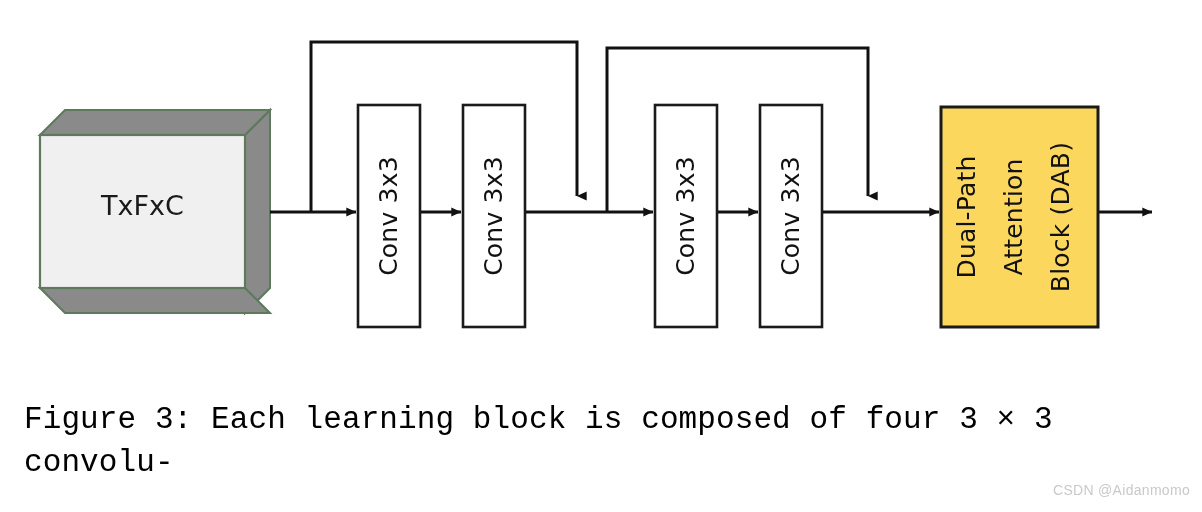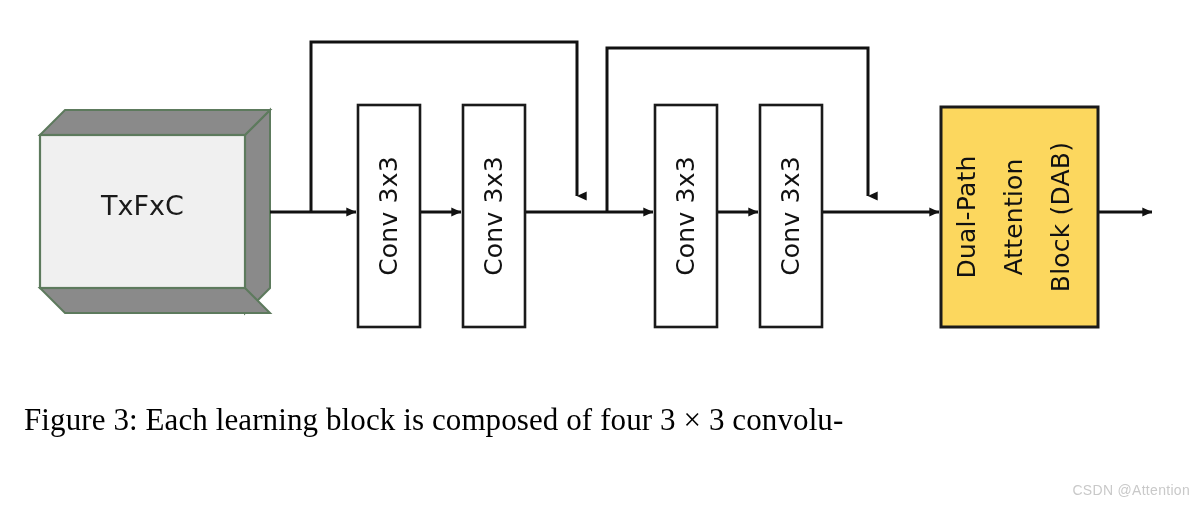--- a/index.html
+++ b/index.html
@@ -67,21 +67,21 @@
     font-size: 27px;
     color: #1a1a1a;
   }
 
   
   #caption {
     position: absolute;
     left: 24px;
     top: 398px;
     width: 1140px;
-    font-family: Liberation Serif, serif;
+    font-family: Liberation Mono, monospace;
     font-size: 31px;
     line-height: 43px;
     color: #000000;
     letter-spacing: 0.1px;
   }
   #caption .cap-line { display: block; }
 
   
   #watermark {
     position: absolute;
@@ -158,15 +158,15 @@
   <div class="vlabel conv-label" style="left:681px; top:201px;">Conv 3x3</div>
 
   <div class="vlabel dab-label" style="left:857px; top:200px;">Dual-Path</div>
   <div class="vlabel dab-label" style="left:904px; top:200px;">Attention</div>
   <div class="vlabel dab-label" style="left:951px; top:200px;">Block (DAB)</div>
 
   <div id="caption">
     <span class="cap-line">Figure 3:  Each learning block is composed of four 3 × 3 convolu-</span>
   </div>
 
-  <div id="watermark">CSDN @Attention</div>
+  <div id="watermark">CSDN @Aidanmomo</div>
 
 </div>
 
 </body></html>

